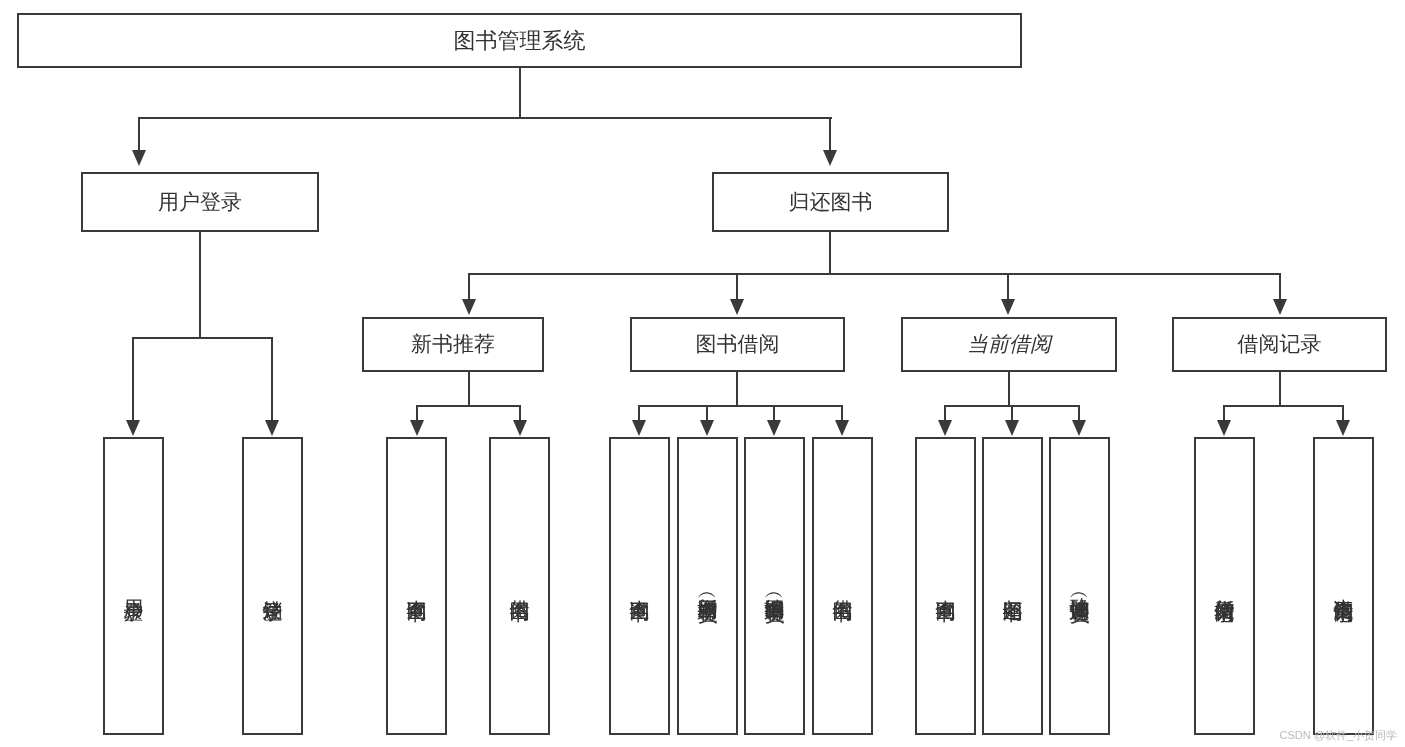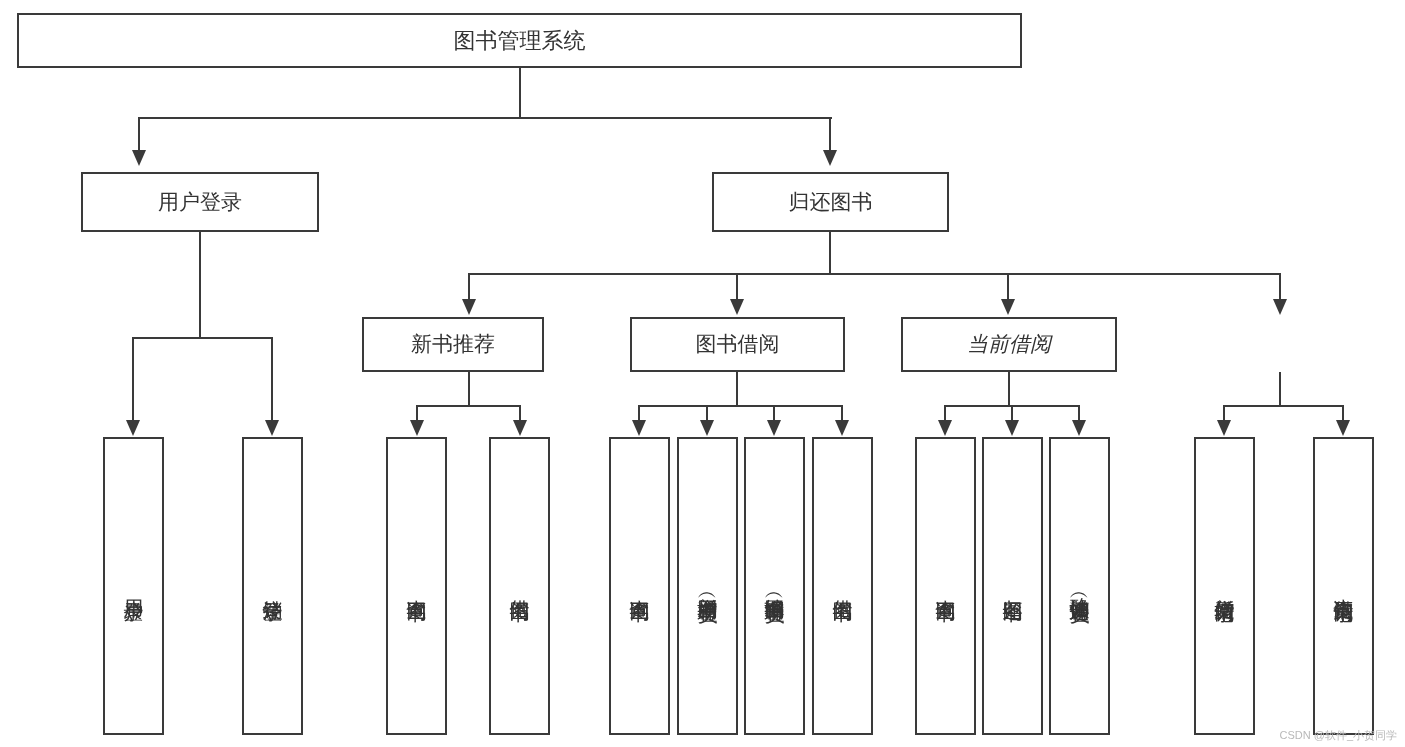--- a/index.html
+++ b/index.html
@@ -84,20 +84,21 @@
   <div class="line vline" style="left:736px;top:273px;width:2px;height:27px;"></div>
   <div class="arrow" style="left:730px;top:299px;"></div>
   <div class="line vline" style="left:1007px;top:273px;width:2px;height:27px;"></div>
   <div class="arrow" style="left:1001px;top:299px;"></div>
   <div class="line vline" style="left:1279px;top:273px;width:2px;height:27px;"></div>
   <div class="arrow" style="left:1273px;top:299px;"></div>
 
   <div class="node h" style="left:362px;top:317px;width:182px;height:55px;">新书推荐</div>
   <div class="node h" style="left:630px;top:317px;width:215px;height:55px;">图书借阅</div>
   <div class="node h" style="left:901px;top:317px;width:216px;height:55px;font-style:italic;">当前借阅</div>
+  <div class="node h" style="left:1172px;top:317px;width:215px;height:55px;">借阅记录</div>
 
   <div class="line vline" style="left:468px;top:372px;width:2px;height:34px;"></div>
   <div class="line hline" style="left:417px;top:405px;width:104px;height:2px;"></div>
   <div class="line vline" style="left:416px;top:405px;width:2px;height:16px;"></div>
   <div class="arrow" style="left:410px;top:420px;"></div>
   <div class="line vline" style="left:519px;top:405px;width:2px;height:16px;"></div>
   <div class="arrow" style="left:513px;top:420px;"></div>
 
   <div class="line vline" style="left:736px;top:372px;width:2px;height:34px;"></div>
   <div class="line hline" style="left:639px;top:405px;width:204px;height:2px;"></div>

